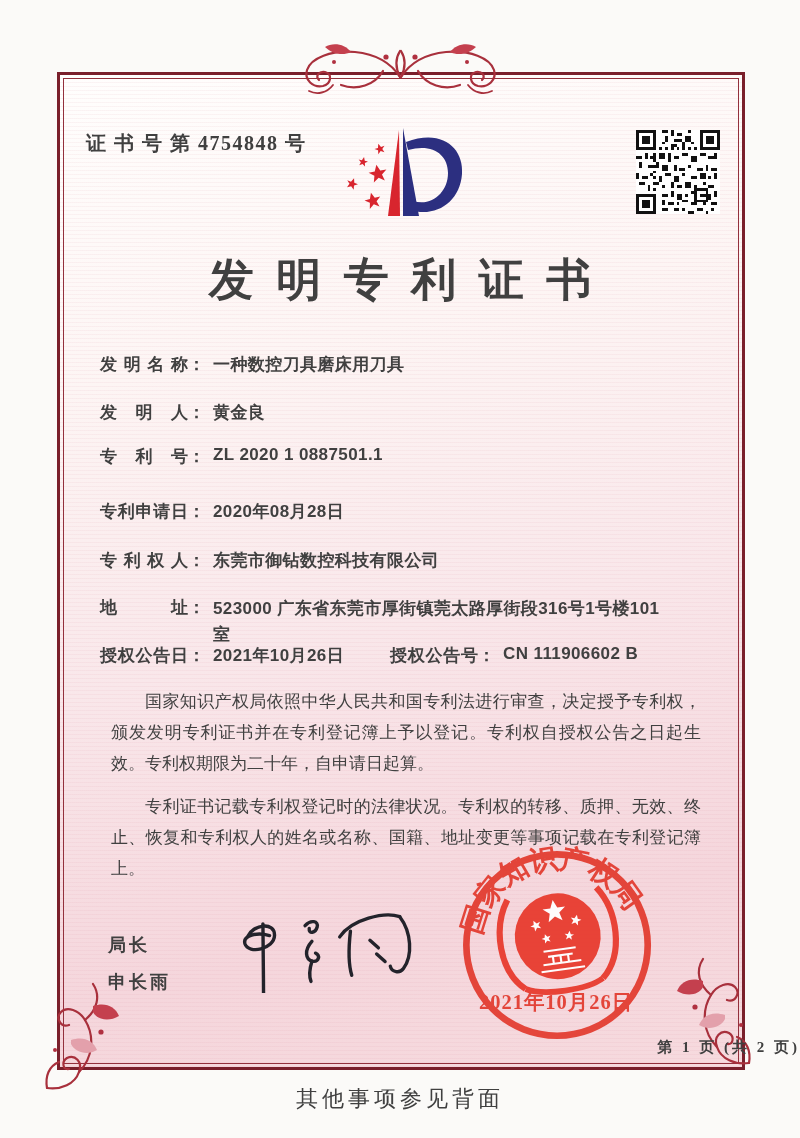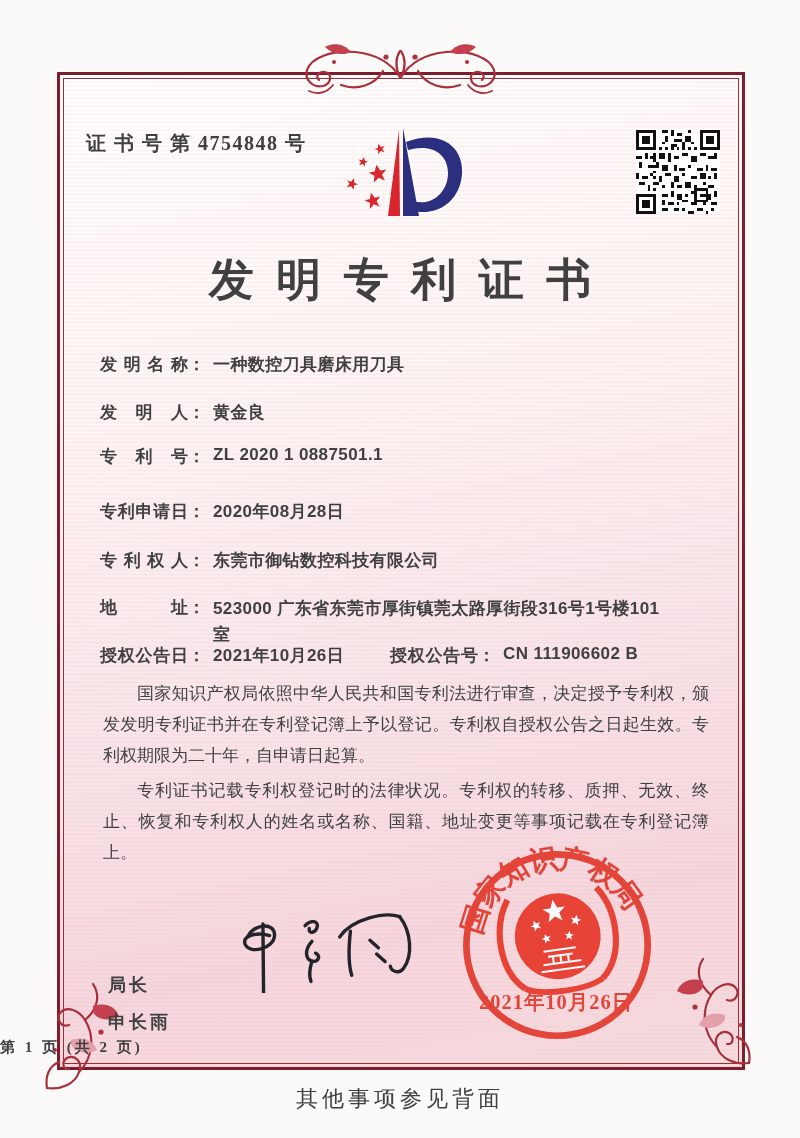--- a/index.html
+++ b/index.html
@@ -19,23 +19,23 @@
          font-weight:bold;font-size:45px;letter-spacing:.5em;padding-left:.5em;}
   .field-row{left:100px;height:26px;white-space:nowrap;font-size:17px;font-weight:bold;}
   .field-label{display:inline-block;width:88px;text-align:justify;text-align-last:justify;
                vertical-align:top;}
   .field-colon{display:inline-block;vertical-align:top;}
   .field-value{display:inline-block;margin-left:8px;vertical-align:top;letter-spacing:.4px;}
   .wrapval{white-space:normal;width:460px;line-height:1.55;}
   .pair2{position:absolute;left:290px;top:0;white-space:nowrap;}
   .body-text{left:99px;top:674px;width:614px;font-family:"DejaVu Serif",serif;
              font-size:17px;line-height:1.82;text-align:justify;}
-  .body-text p{margin:4px;text-indent:2em;}
-  .signer{left:108px;top:927px;font-size:18px;font-weight:bold;letter-spacing:3px;line-height:37px;margin-top:40px;}
-  .page-indicator{left:0;right:0;top:1038px;text-align:left;font-family:"Liberation Serif",serif;
+  .body-text p{margin:12px;text-indent:2em;}
+  .signer{left:108px;top:927px;font-size:18px;font-weight:bold;letter-spacing:3px;line-height:37px;}
+  .page-indicator{left:0;right:0;top:1038px;text-align:right;font-family:"Liberation Serif",serif;
                   font-size:15px;font-weight:bold;letter-spacing:3px;}
   .footer-note{left:0;right:0;top:1084px;text-align:center;font-family:"DejaVu Serif",serif;
                font-size:22px;letter-spacing:4px;}
   svg{display:block;}
   .seal-date{font-family:"Liberation Serif",serif;font-weight:bold;letter-spacing:1px;}
 </style>
 </head>
 <body>
 
 <div class="page">

